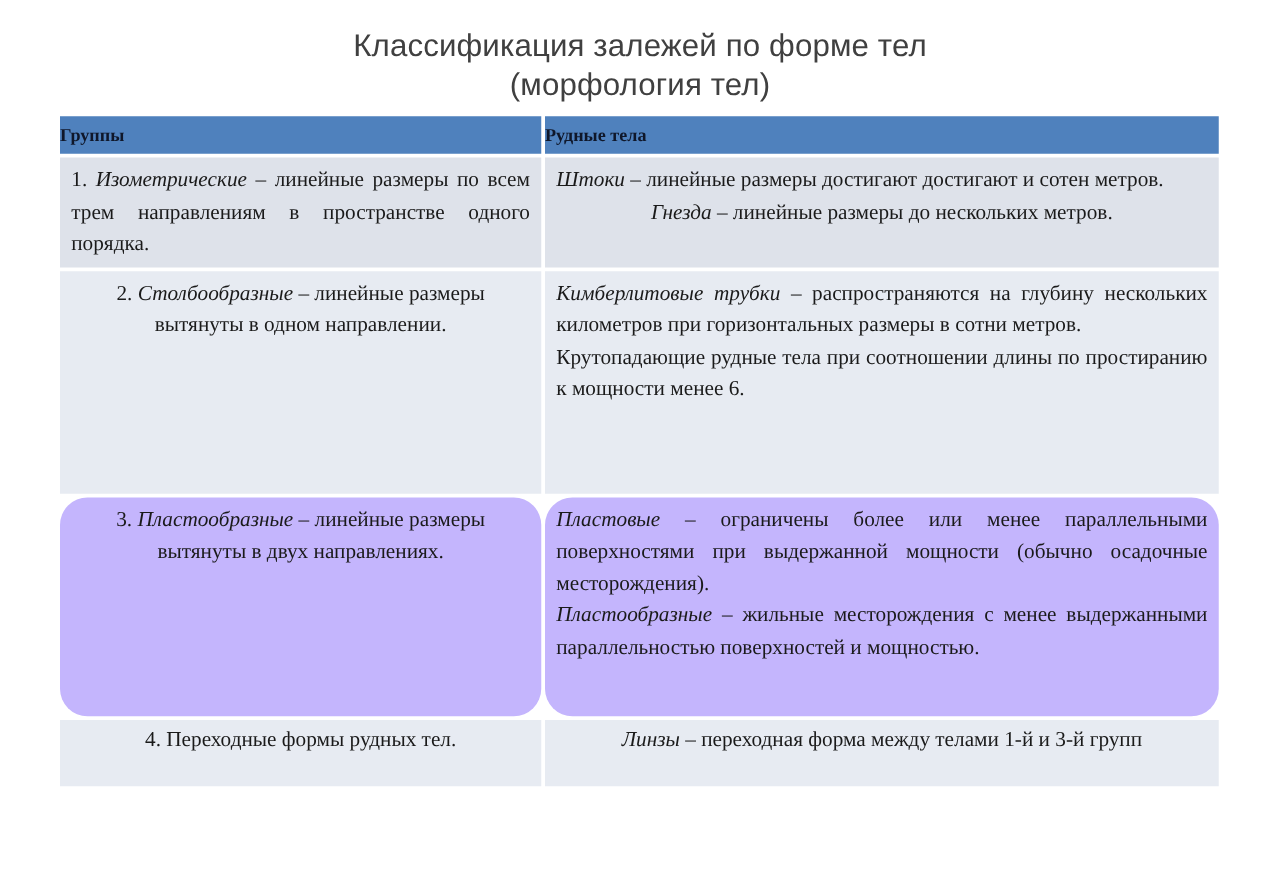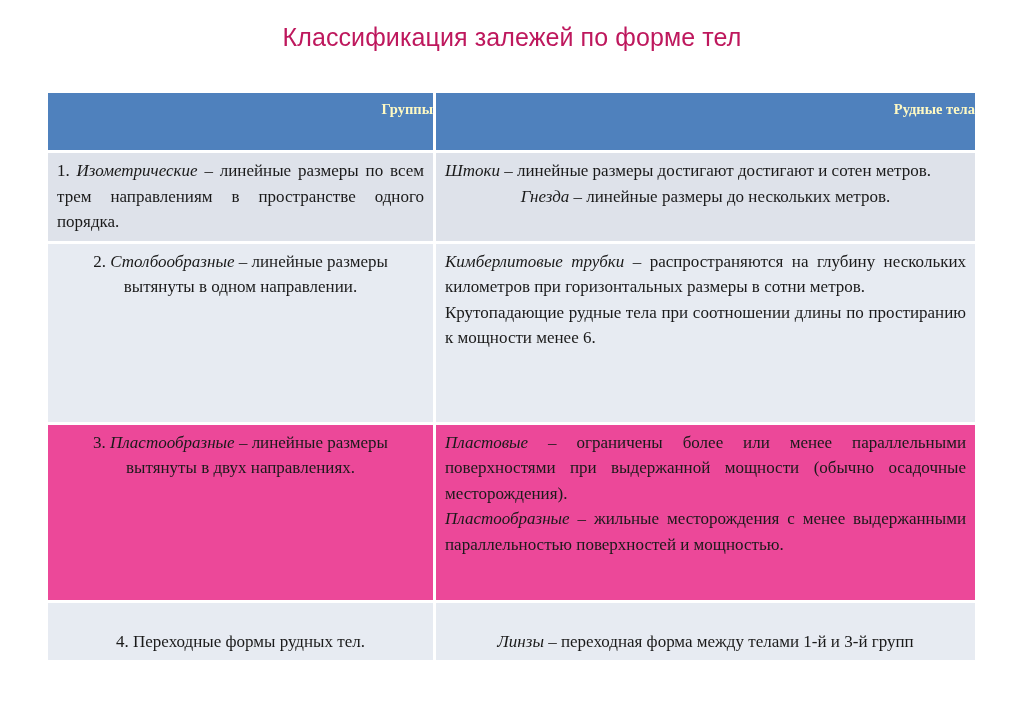--- a/index.html
+++ b/index.html
@@ -20,21 +20,21 @@
   .slide-title {
     position: absolute;
     left: 0;
     top: 22px;
     width: 1024px;
     text-align: center;
     font-family: "Liberation Sans", "DejaVu Sans", sans-serif;
     font-size: 25px;
     line-height: 31px;
     font-weight: 400;
-    color: #be185d;
+    color: #404040;
     letter-spacing: 0.1px;
   }
   .slide-title .line {
     display: block;
   }
 
   
   .table-wrap {
     position: absolute;
     left: 48px;
@@ -54,23 +54,23 @@
   table.morph th,
   table.morph td {
     padding: 0;
     vertical-align: top;
     border: 0;
   }
 
   
   .hdr-cell {
     background: #4f81bd;
-    color: #fef9c3;
-    height: 57px;
-    text-align: right;
+    color: #0f172a;
+    height: 30px;
+    text-align: left;
     font-weight: bold;
     font-size: 14.5px;
     line-height: 18px;
     vertical-align: top;
   }
   .hdr-cell .hdr-text {
     display: block;
     padding-top: 7px;
   }
 
@@ -93,36 +93,37 @@
   .cell p.center {
     text-align: center;
   }
   .cell i, .cell em {
     font-style: italic;
   }
 
   
   .tint-a .cell-bg { background: #dee2ea; }
   .tint-b .cell-bg { background: #e7ebf2; }
-  .tint-c .cell-bg { background: #ec4899; }
+  .tint-c .cell-bg { background: #c4b5fd; border-radius: 22px; }
 
   .h-r1 { height: 85px; margin-left: 16px; }
   .h-r2 { height: 178px; }
   .h-r3 { height: 175px; }
   .h-r4 { height: 53px; }
   .h-r5 { height: 50px; }
 
-  .r4-pad .inner { padding-top: 26px; }
+  .r4-pad .inner { padding-top: 3px; }
   .r5-pad .inner { padding-top: 7px; }
 </style>
 </head>
 <body>
 
 <div class="slide-title">
   <span class="line">Классификация залежей по форме тел</span>
+  <span class="line">(морфология тел)</span>
 </div>
 
 <div class="table-wrap">
   <table class="morph">
     <colgroup>
       <col class="c-left">
       <col class="c-right">
     </colgroup>
     <thead>
       <tr>

